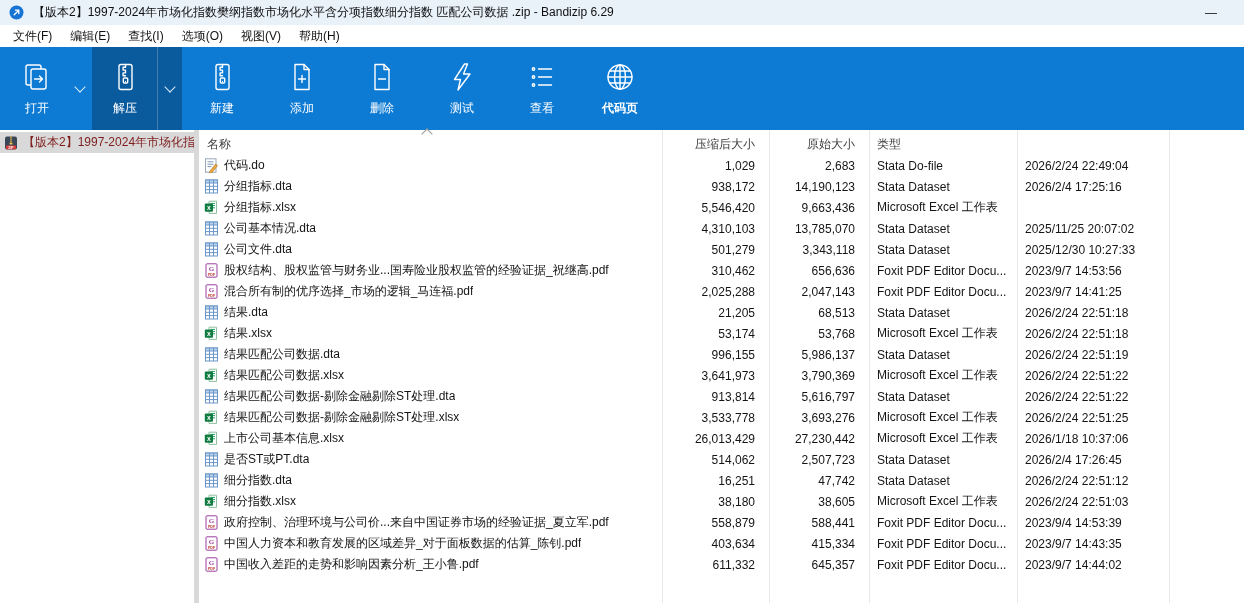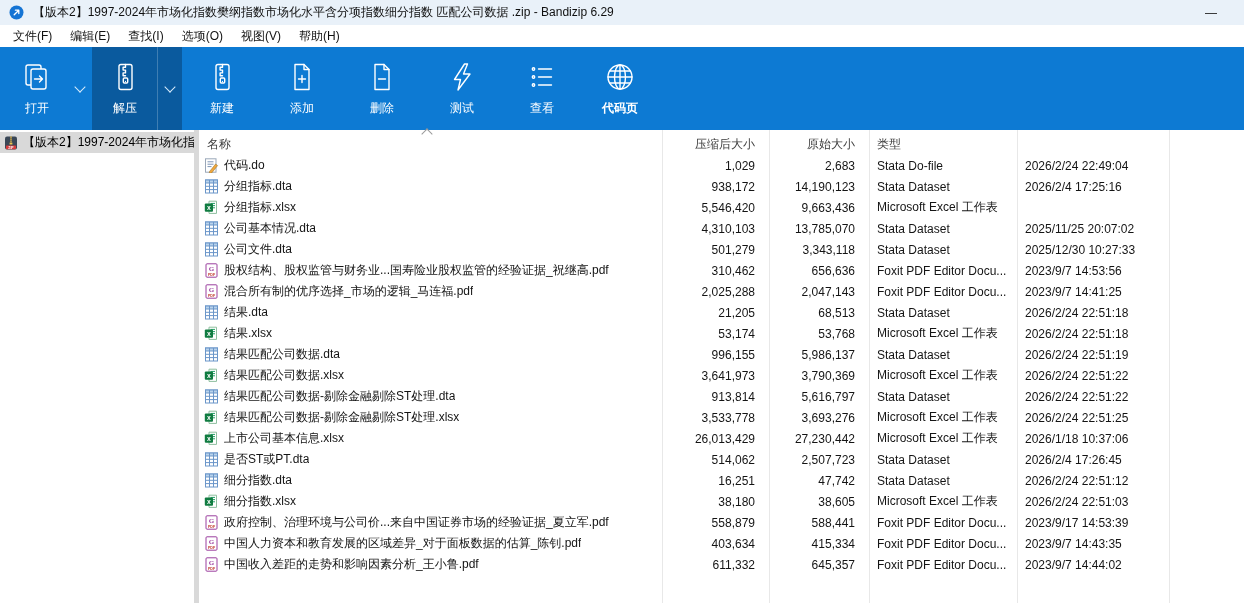--- a/index.html
+++ b/index.html
@@ -27,21 +27,21 @@
   .tb-label{font-size:12px;color:#fff;white-space:nowrap}
   .tb-caret{position:absolute;right:0;top:0;bottom:0;width:24px;display:flex;
             align-items:center;justify-content:center}
   .tb-group.active .tb-caret{border-left:1px solid rgba(255,255,255,.22)}
   .chev{width:7px;height:7px;border-left:1.5px solid #d8ebfb;border-bottom:1.5px solid #d8ebfb;
         transform:rotate(-45deg);margin-top:-4px}
   
   .sidebar{position:absolute;top:130px;left:0;width:194px;bottom:0;background:#fff;overflow:hidden}
   .tree-item{height:21px;margin-top:2px;display:flex;align-items:center;background:#d9d9d9;
              padding-left:3px;gap:4px;overflow:hidden}
-  .tree-item .label{font-size:12px;color:#000000;white-space:nowrap;overflow:hidden}
+  .tree-item .label{font-size:12px;color:#7f1d1d;white-space:nowrap;overflow:hidden}
   .splitter{position:absolute;top:130px;left:194px;width:5px;bottom:0;background:#d9d9d9}
   .filelist{position:absolute;top:130px;left:199px;right:0;bottom:0;background:#fff}
   .colline{position:absolute;top:0;bottom:0;width:1px;background:#e8e8e8;z-index:0}
   .lheader{position:absolute;top:0;left:0;right:0;height:25px;display:flex;z-index:1}
   .hcell{box-sizing:border-box;font-size:12px;color:#3d3d3d;padding:6px 10px 0 8px;
          white-space:nowrap;overflow:hidden}
   .hcell.r{text-align:right;padding-right:14px}
   .sortwrap{position:absolute;left:224px;top:0px;z-index:2}
   .caret-up{width:7px;height:7px;border-left:1px solid #9a9a9a;border-top:1px solid #9a9a9a;
             transform:rotate(45deg)}
@@ -500,21 +500,21 @@
               <rect x="2" y="0.8" width="11" height="13.4" rx="1" fill="#fff" stroke="#9b3f9f"></rect>
               <text x="7.5" y="8" font-size="7" font-weight="bold" fill="#9b3f9f" text-anchor="middle" font-family="Liberation Serif, serif">G</text>
               <text x="7.5" y="13" font-size="3.6" font-weight="bold" fill="#c0392b" text-anchor="middle" font-family="Liberation Sans, sans-serif">PDF</text>
             </svg>
           </span>
           <span class="fname">政府控制、治理环境与公司价...来自中国证券市场的经验证据_夏立军.pdf</span>
         </div>
         <div class="cell num" style="width: 107px;">558,879</div>
         <div class="cell num" style="width: 100px;">588,441</div>
         <div class="cell t" style="width: 148px;">Foxit PDF Editor Docu...</div>
-        <div class="cell d" style="width: 152px;">2023/9/17 14:53:39</div>
+        <div class="cell d" style="width: 152px;">2023/9/4 14:53:39</div>
       </div>
       <div class="row">
         <div class="cell name" style="width: 463px;">
           <span class="ficon">
             <svg width="15" height="15" viewBox="0 0 15 15">
               <rect x="2" y="0.8" width="11" height="13.4" rx="1" fill="#fff" stroke="#9b3f9f"></rect>
               <text x="7.5" y="8" font-size="7" font-weight="bold" fill="#9b3f9f" text-anchor="middle" font-family="Liberation Serif, serif">G</text>
               <text x="7.5" y="13" font-size="3.6" font-weight="bold" fill="#c0392b" text-anchor="middle" font-family="Liberation Sans, sans-serif">PDF</text>
             </svg>
           </span>

